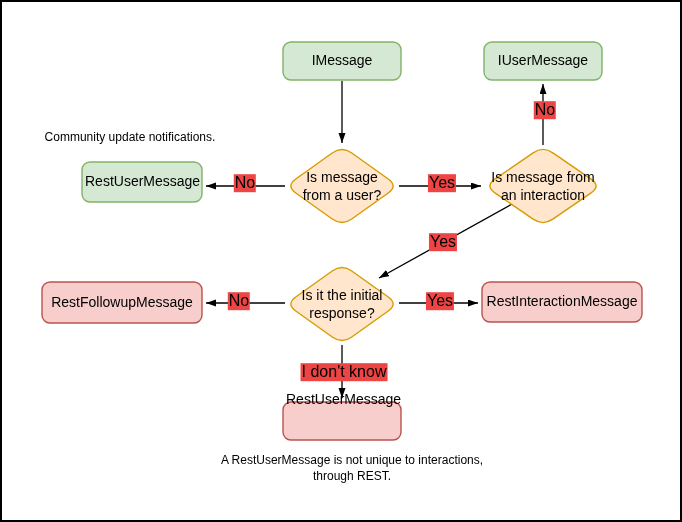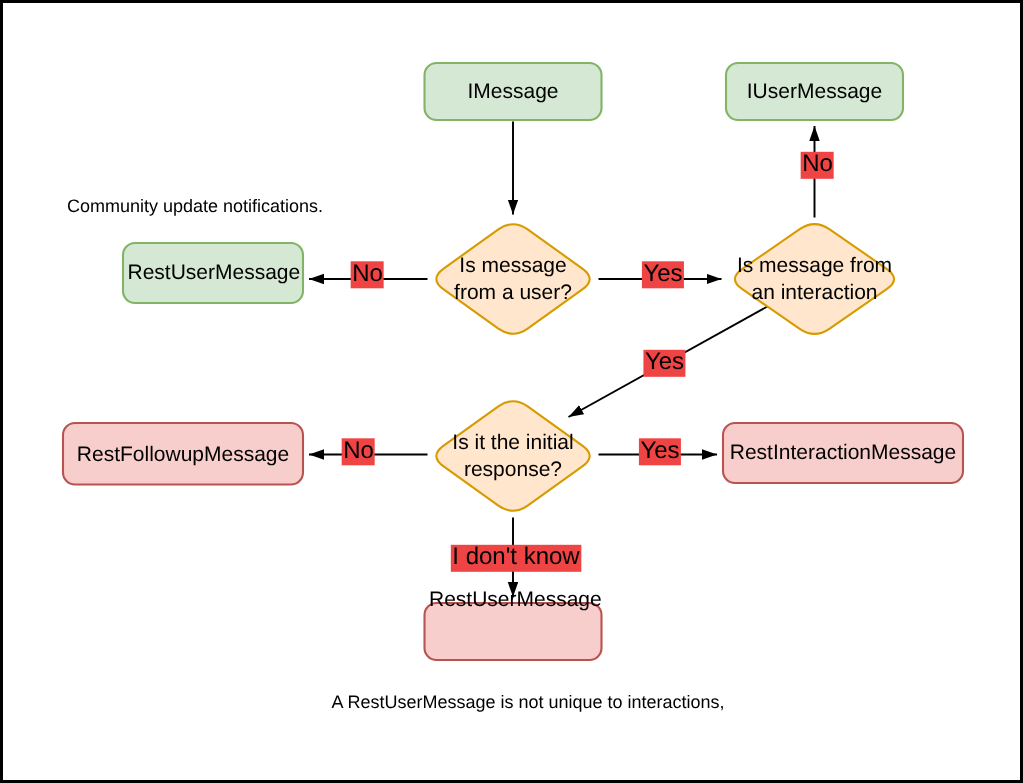--- a/index.html
+++ b/index.html
@@ -90,15 +90,16 @@
       <div class="node-label" style="left: 541px; top: 184px; width: 118px;">Is message from an interaction</div>
       <div class="node-label" style="left: 340px; top: 302px; width: 98px;">Is it the initial response?</div>
       <div class="node-label" style="left: 120px; top: 300.5px; width: 154px;">RestFollowupMessage</div>
       <div class="node-label" style="left: 560px; top: 300px; width: 154px;">RestInteractionMessage</div>
       <div class="node-label" style="left: 340px; top: 398px; width: 112px;">RestUserMessage</div>
       <div class="annotation" style="left: 128px; top: 136px; width: 230px;">
         <div>Community update notifications.</div>
       </div>
       <div class="annotation" style="left: 350px; top: 467px; width: 370px;">
         <div>A RestUserMessage is not unique to interactions,</div>
+        <div>through REST.</div>
       </div>
     </div>
 </div>
 
 </body></html>

